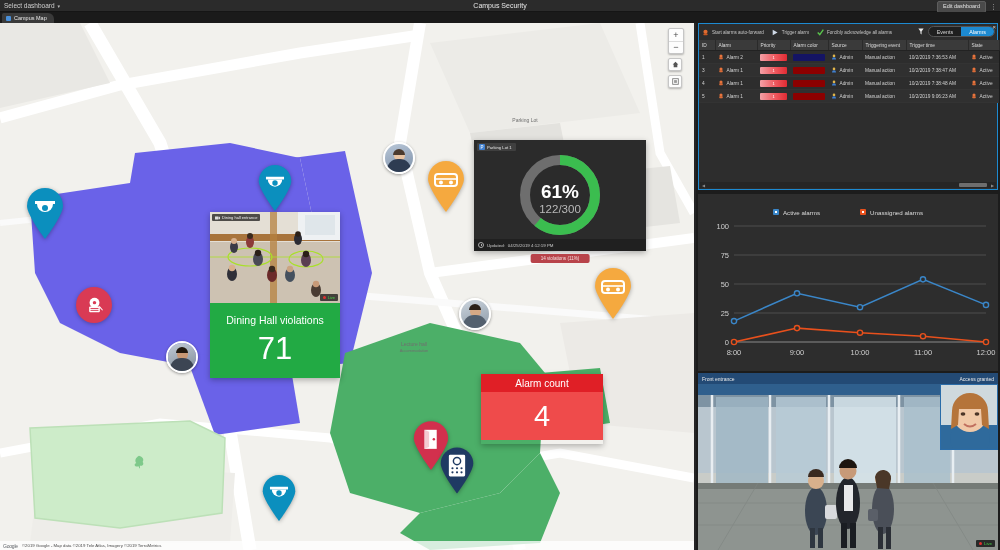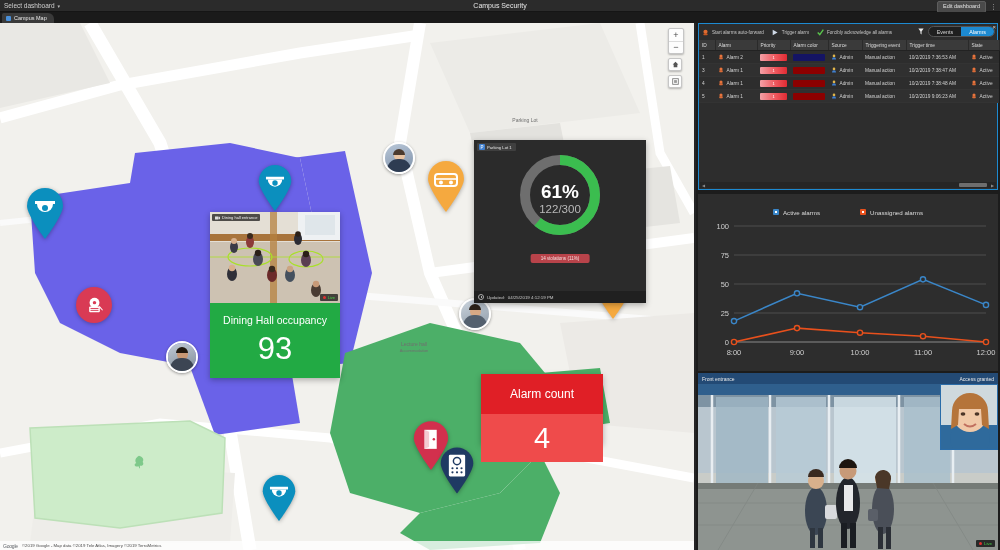--- a/index.html
+++ b/index.html
@@ -131,21 +131,21 @@
   .live-dot { width: 3px; height: 3px; border-radius: 50%; background: #e03131; }
   .dining-body {
     background: #22aa44; height: 75px; display: flex; flex-direction: column;
     align-items: center; justify-content: flex-start; padding-top: 11px;
   }
   .dining-title { color: #fff; font-size: 10.5px; }
   .dining-value { color: #fff; font-size: 31px; margin-top: 7px; line-height: 1; }
 
   
   .parking-widget {
-    position: absolute; left: 474px; top: 117px; width: 172px; height: 163px;
+    position: absolute; left: 474px; top: 117px; width: 172px; height: 111px;
     background: #2b2b2b; z-index: 27; box-shadow: 0 2px 6px rgba(0,0,0,.3);
   }
   .pk-badge {
     position: absolute; left: 3px; top: 3px;
     background: #3f3f3f; color: #e4e4e4; font-size: 4.2px;
     padding: 1px 4px 1px 2px; display: flex; align-items: center; gap: 2px;
     border-radius: 1px;
   }
   .pk-badge .p-sq {
     width: 6px; height: 6px; border-radius: 1px; background: #3f7fd0;
@@ -177,21 +177,21 @@
     content:''; position:absolute; left:2.3px; top:1px; width:1px; height:2px;
     background:#aaa;
   }
 
   
   .alarm-count-widget {
     position: absolute; left: 481px; top: 351px; width: 122px; height: 70px;
     z-index: 27; box-shadow: 0 2px 6px rgba(0,0,0,.28);
   }
   .ac-head {
-    background: #e01f26; color: #fff; height: 40px; font-size: 12px;
+    background: #e01f26; color: #fff; height: 18px; font-size: 10px;
     display: flex; align-items: center; justify-content: center; text-align: center;
   }
   .ac-body {
     background: #ef4b4b; height: 48px; color: #fff; font-size: 29px;
     display: flex; align-items: center; justify-content: center; line-height: 1;
   }
 
   
   .right-col {
     position: absolute; left: 696px; top: 23px; width: 304px; height: 527px;
@@ -520,22 +520,22 @@
               </svg>
           </span>
           <span>Dining hall entrance</span>
         </div>
         <div class="live-badge">
           <span class="live-dot"></span>
           <span>Live</span>
         </div>
       </div>
       <div class="dining-body">
-        <div class="dining-title">Dining Hall occupancy</div>
-        <div class="dining-value">93</div>
+        <div class="dining-title">Dining Hall violations</div>
+        <div class="dining-value">71</div>
       </div>
     </div>
 
     <div class="parking-widget">
       <div class="pk-badge">
         <span class="p-sq">P</span>
         <span>Parking Lot 1</span>
       </div>
       <div class="donut-wrap">
         <svg class="donut" width="88" height="88" viewBox="0 0 88 88">

